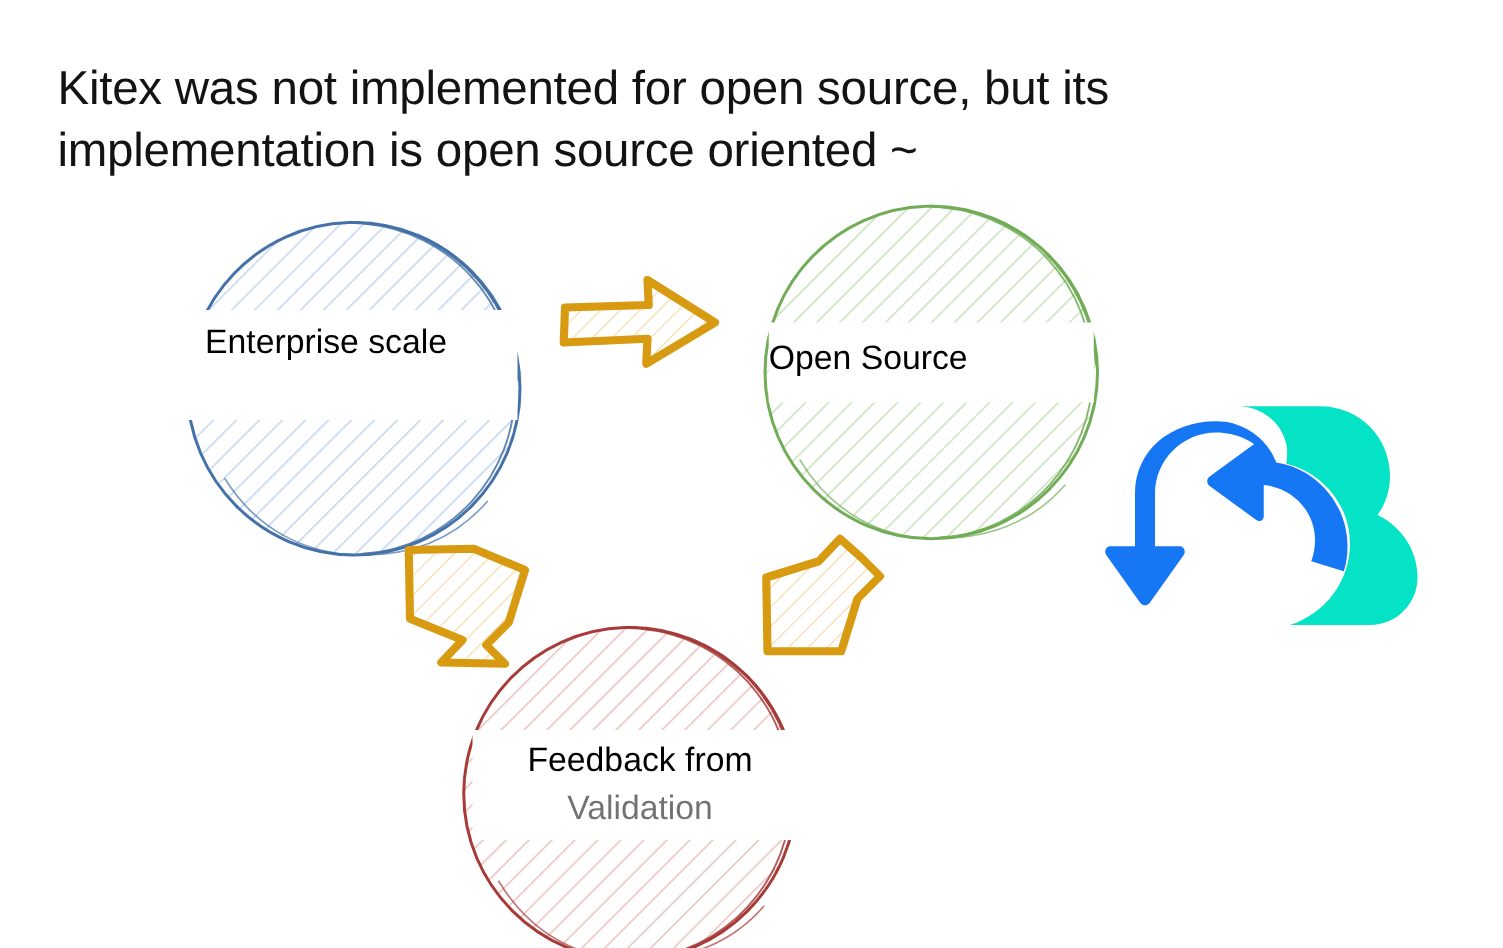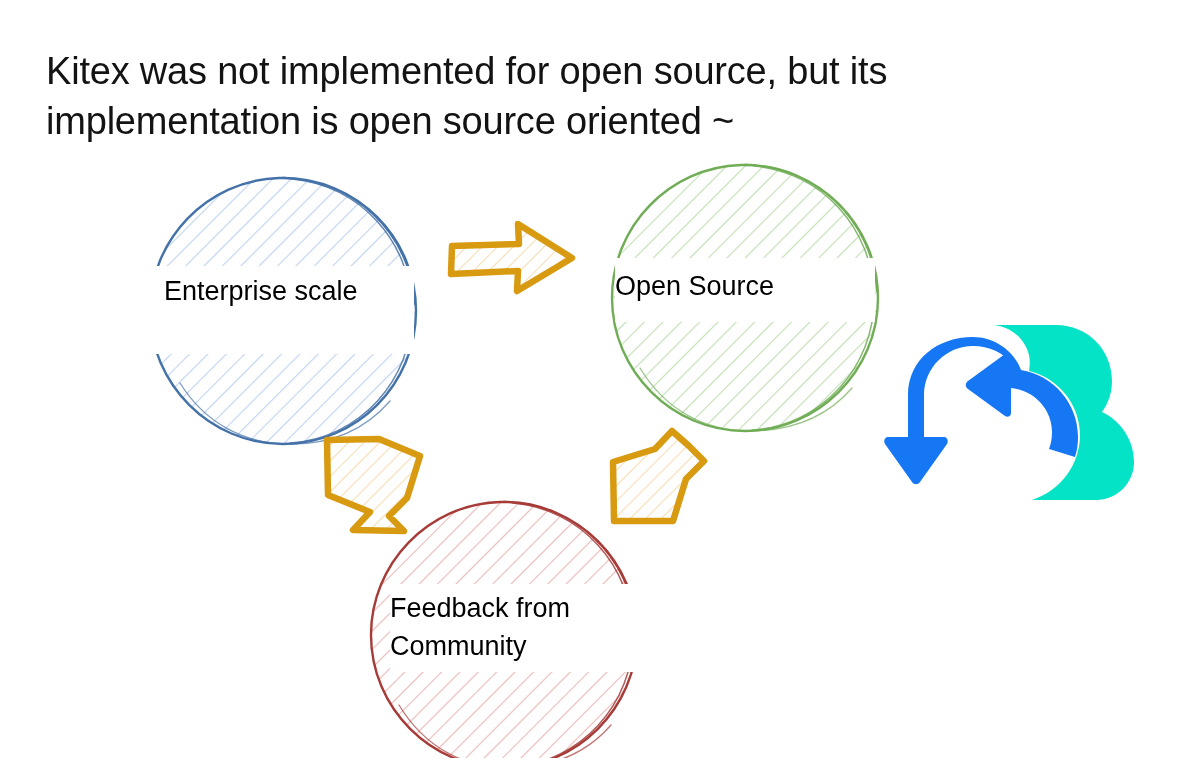--- a/index.html
+++ b/index.html
@@ -54,41 +54,41 @@
     color: #000000;
     font-size: 27px;
     line-height: 38px;
     overflow: hidden;
     box-sizing: border-box;
   }
   .node-text .line { display: block; white-space: nowrap; }
 
   #node-text-enterprise {
     left: 146px;
-    top: 238px;
+    top: 220px;
     width: 268px;
     height: 88px;
     padding: 6px 0 0 18px;
     text-align: left;
   }
   #node-text-opensource {
     left: 615px;
     top: 230px;
     width: 260px;
     height: 64px;
     padding: 9px 0 0 0;
     text-align: left;
   }
   #node-text-feedback {
-    left: 390px;
+    left: 378px;
     top: 556px;
     width: 268px;
     height: 88px;
     padding: 5px 0 0 0;
-    text-align: left;
+    text-align: center;
   }
   
   #node-text-feedback .clipped {
     display: block;
     white-space: nowrap;
     color: #000000;
     opacity: .55;
   }
 
   
@@ -229,21 +229,20 @@
   <div class="node-text" id="node-text-enterprise">
     <span class="line">Enterprise scale</span>
   </div>
 
   <div class="node-text" id="node-text-opensource">
     <span class="line">Open Source</span>
   </div>
 
   <div class="node-text" id="node-text-feedback">
     <span class="line">Feedback from</span>
-    <span class="line">Community</span>
     <span class="clipped">Validation</span>
   </div>
 
   <div class="logo">
     <svg width="256" height="190" viewBox="0 0 256 190" xmlns="http://www.w3.org/2000/svg">
 
       <path d="M112 14
                L176 14
                C208 14 232 39 232 70
                C232 82 228 93 222 101

